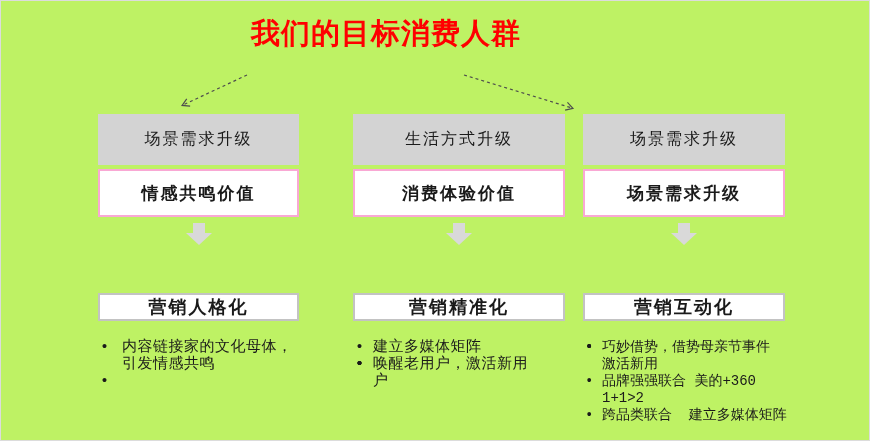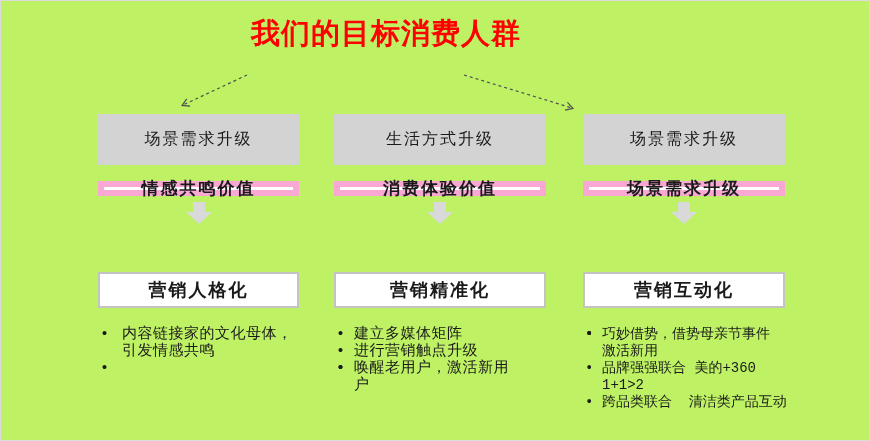--- a/index.html
+++ b/index.html
@@ -23,35 +23,35 @@
     letter-spacing:1px;
     color:#ff0000;
     line-height:38px;
   }
   .connectors{
     position:absolute;top:0;left:0;width:870px;height:441px;
     pointer-events:none;
   }
   .col{position:absolute;top:113px;}
   .col-1{left:97px;width:201px;}
-  .col-2{left:333px;width:212px;}
+  .col-2{left:352px;width:212px;}
   .col-3{left:582px;width:202px;}
   .col-header{
     height:51px;
     background:#d3d3d3;
     display:flex;align-items:center;justify-content:center;
     font-size:16px;
     letter-spacing:2px;
   }
   .col-value{
     box-sizing:border-box;
-    margin-top:16px;
-    height:15px;
+    margin-top:4px;
+    height:48px;
     background:#fff;
-    border:6px solid #f9a8d4;
+    border:2px solid #f9a8d4;
     display:flex;align-items:center;justify-content:center;
     font-size:17px;
     font-weight:600;
     letter-spacing:2px;
   }
   .block-arrow{
     width:26px;
     margin:6px auto 4px auto;
     height:22px;
   }
@@ -61,21 +61,21 @@
     margin:0 auto;
   }
   .block-arrow .head{
     width:0;height:0;
     border-left:13px solid transparent;
     border-right:13px solid transparent;
     border-top:12px solid #d9d9d9;
   }
   .col-strategy{
     box-sizing:border-box;
-    height:36px;
+    height:28px;
     background:#fff;
     border:2px solid #c3c3c3;
     display:flex;align-items:center;justify-content:center;
     font-size:18px;
     font-weight:700;
     letter-spacing:2px;
     margin-top:48px;
   }
   ul.bullets{
     list-style:none;
@@ -142,21 +142,21 @@
   <div class="col col-2">
     <div class="col-header">生活方式升级</div>
     <div class="col-value">消费体验价值</div>
     <div class="block-arrow">
       <div class="stem"></div>
       <div class="head"></div>
     </div>
     <div class="col-strategy">营销精准化</div>
     <ul class="bullets">
       <li><span class="dot">•</span><span>建立多媒体矩阵</span></li>
-      <li><span class="dot">•</span><span>进行营销触点升级</span></li>
+      <li><span class="dot">•</span></li>
       <li><span class="dot">•</span></li>
       <li><span class="dot">•</span><span>唤醒老用户，激活新用
 户</span></li>
     </ul>
   </div>
 
   <div class="col col-3">
     <div class="col-header">场景需求升级</div>
     <div class="col-value">场景需求升级</div>
     <div class="block-arrow">
@@ -164,17 +164,17 @@
       <div class="head"></div>
     </div>
     <div class="col-strategy">营销互动化</div>
     <ul class="bullets">
       <li><span class="dot">•</span></li>
       <li><span class="dot">•</span></li>
       <li><span class="dot">•</span><span>巧妙借势，借势母亲节事件
 激活新用</span></li>
       <li><span class="dot">•</span><span>品牌强强联合 美的+360
 1+1&gt;2</span></li>
-      <li><span class="dot">•</span><span>跨品类联合  清洁类产品互动</span></li>
+      <li><span class="dot">•</span><span>跨品类联合  建立多媒体矩阵</span></li>
     </ul>
   </div>
 
 </div>
 
 </body></html>

